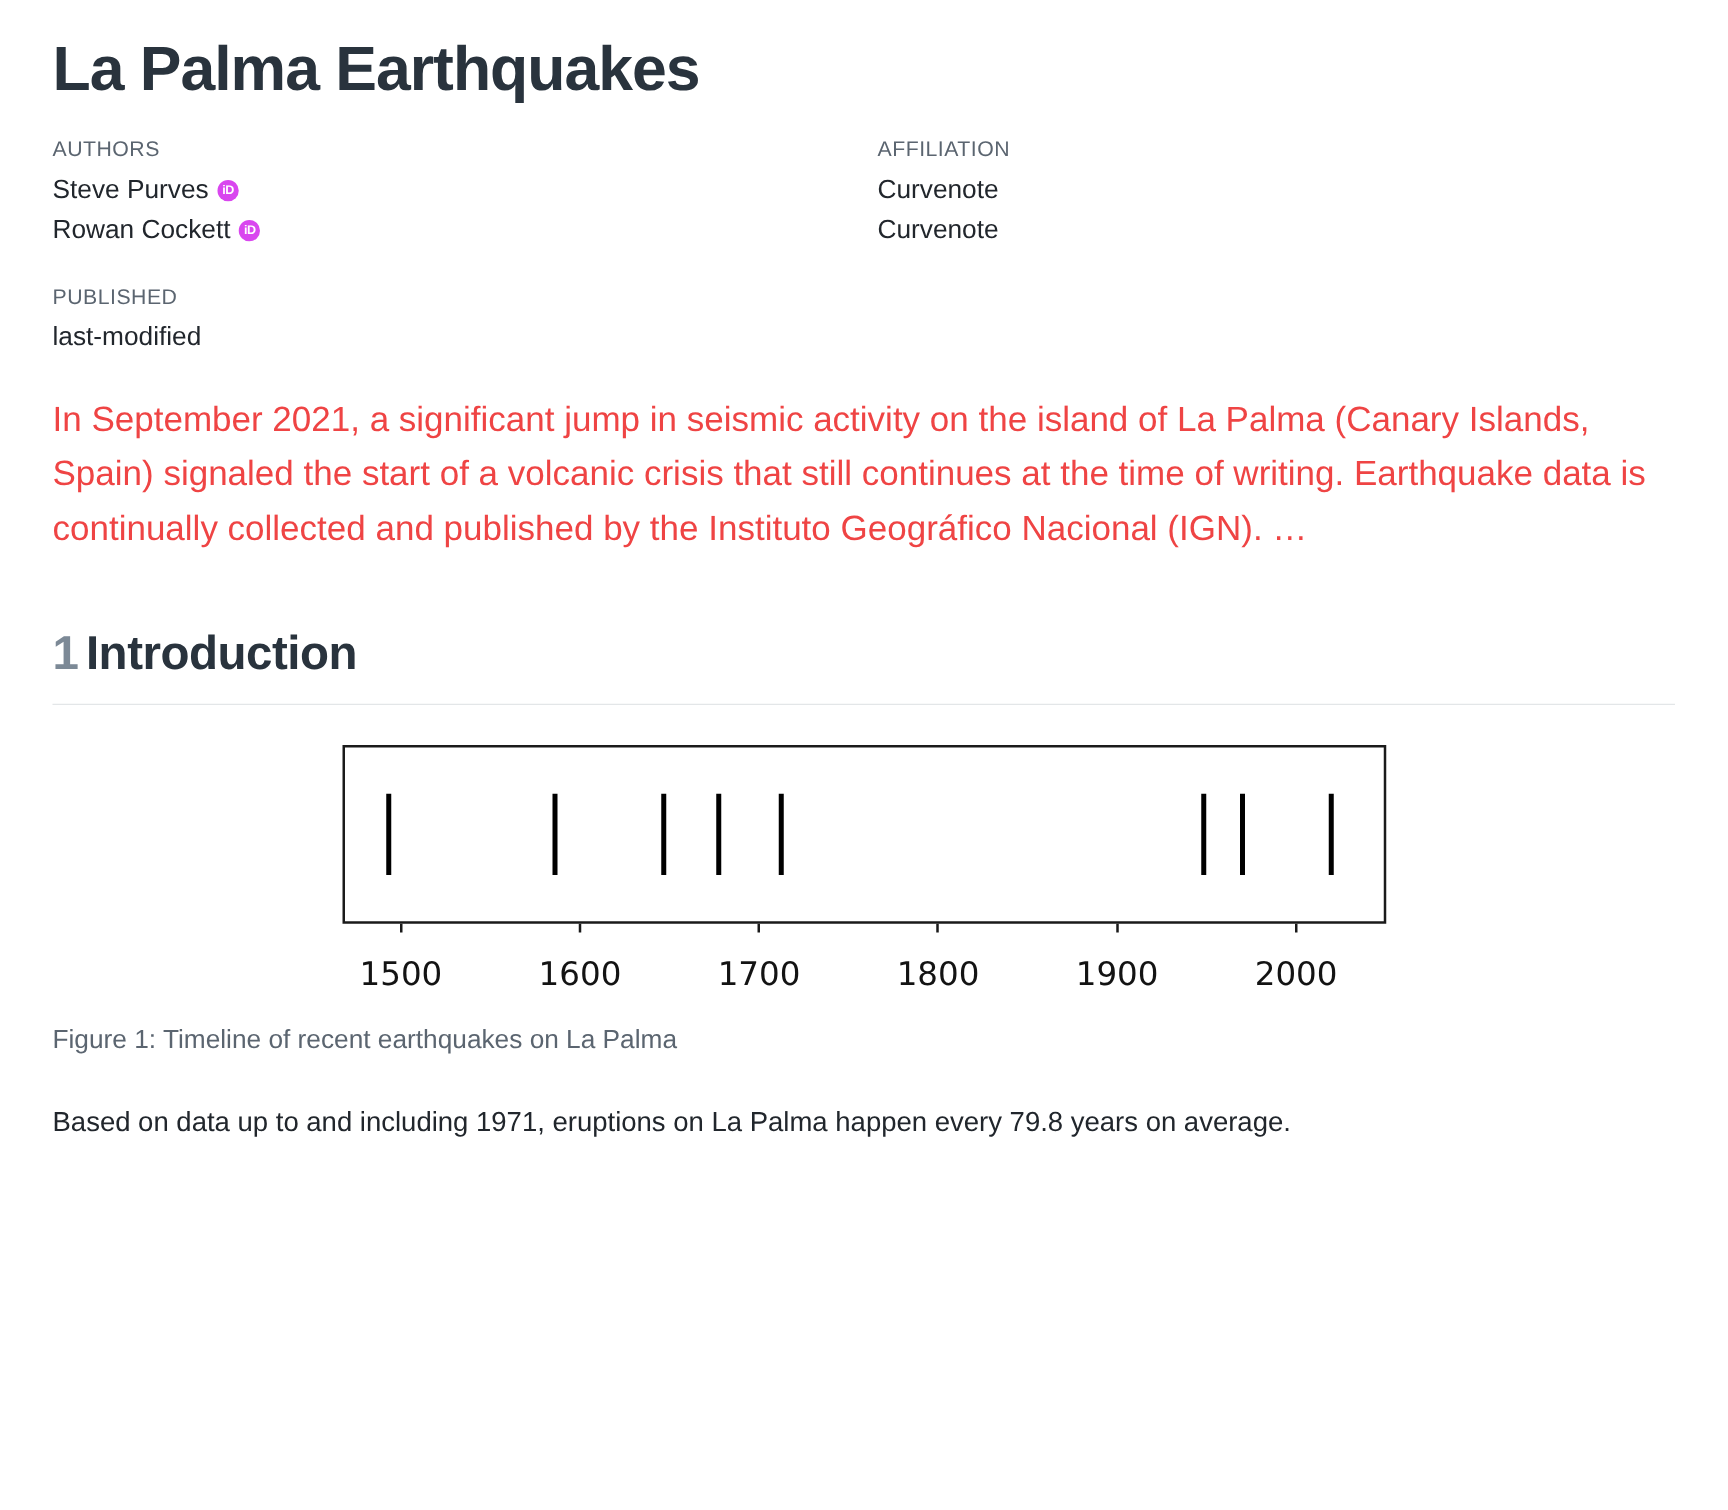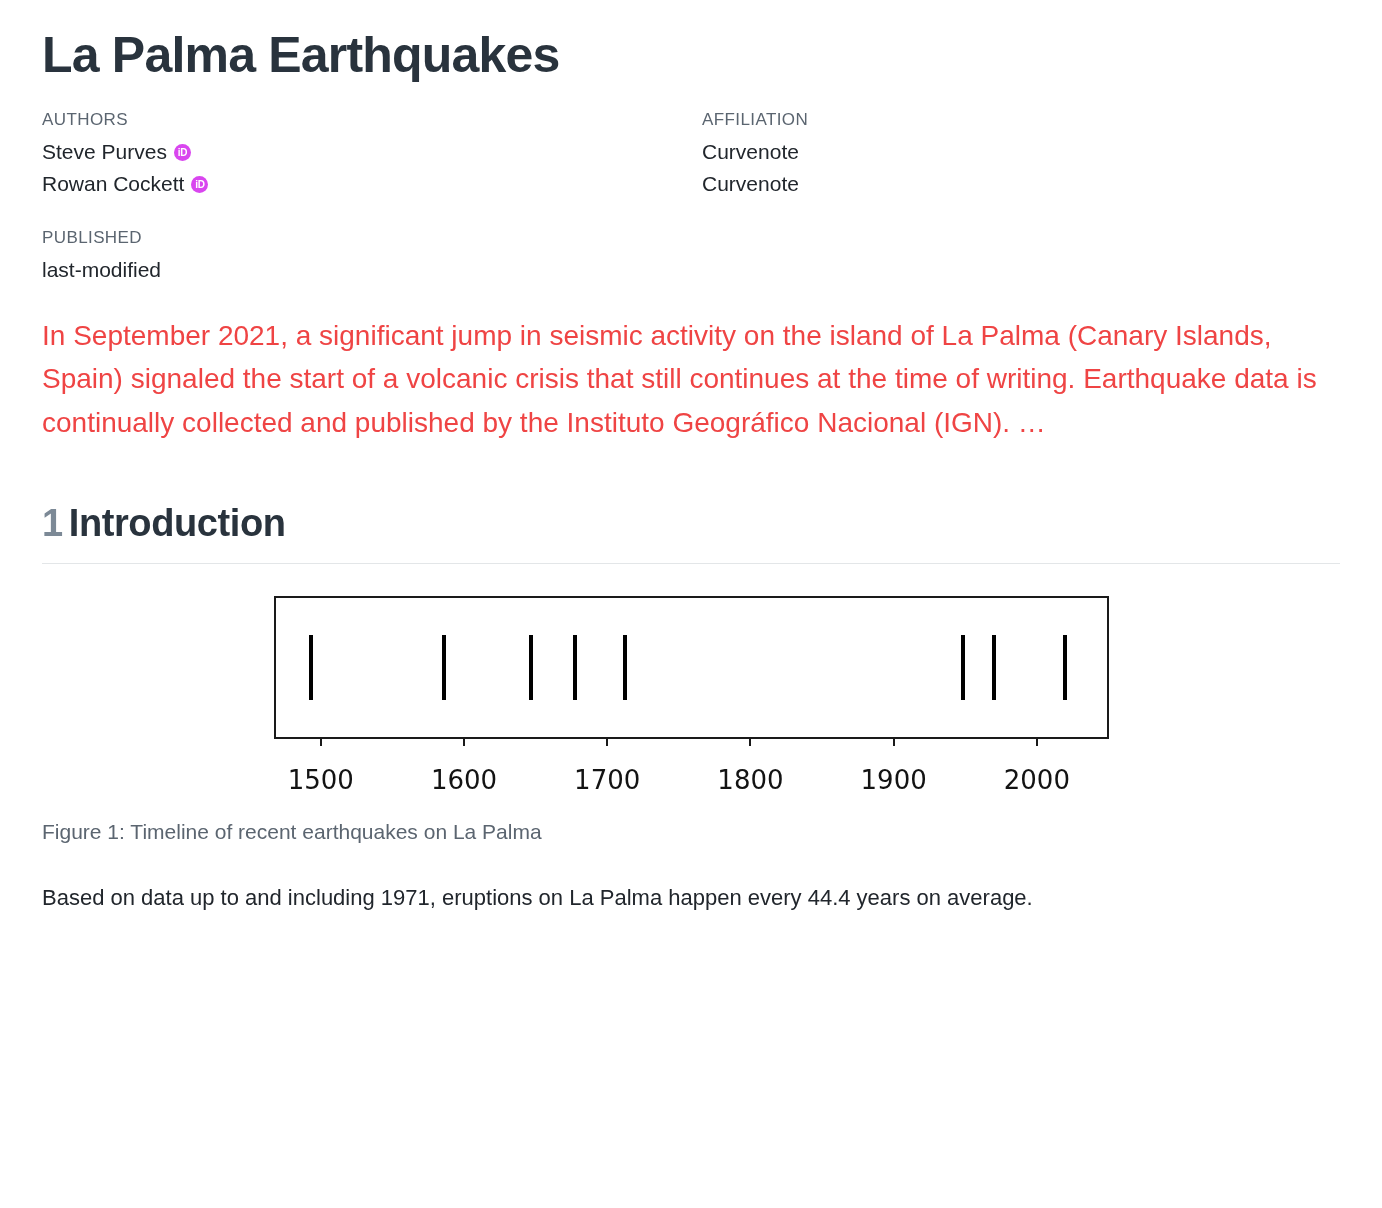--- a/index.html
+++ b/index.html
@@ -250,15 +250,15 @@
           <div class="axis-label" style="left: 74.271%;">1900</div>
           <div class="axis-tick" style="left: 91.4237%;"></div>
           <div class="axis-label" style="left: 91.4237%;">2000</div>
         </div>
     </div>
   </div>
 
   <div class="fig-caption">Figure 1: Timeline of recent earthquakes on La Palma</div>
 
 
-  <p class="body-text">Based on data up to and including 1971, eruptions on La Palma happen every 44.4 years on average.</p>
+  <p class="body-text">Based on data up to and including 1971, eruptions on La Palma happen every 79.8 years on average.</p>
 
 </div>
 
 </body></html>

